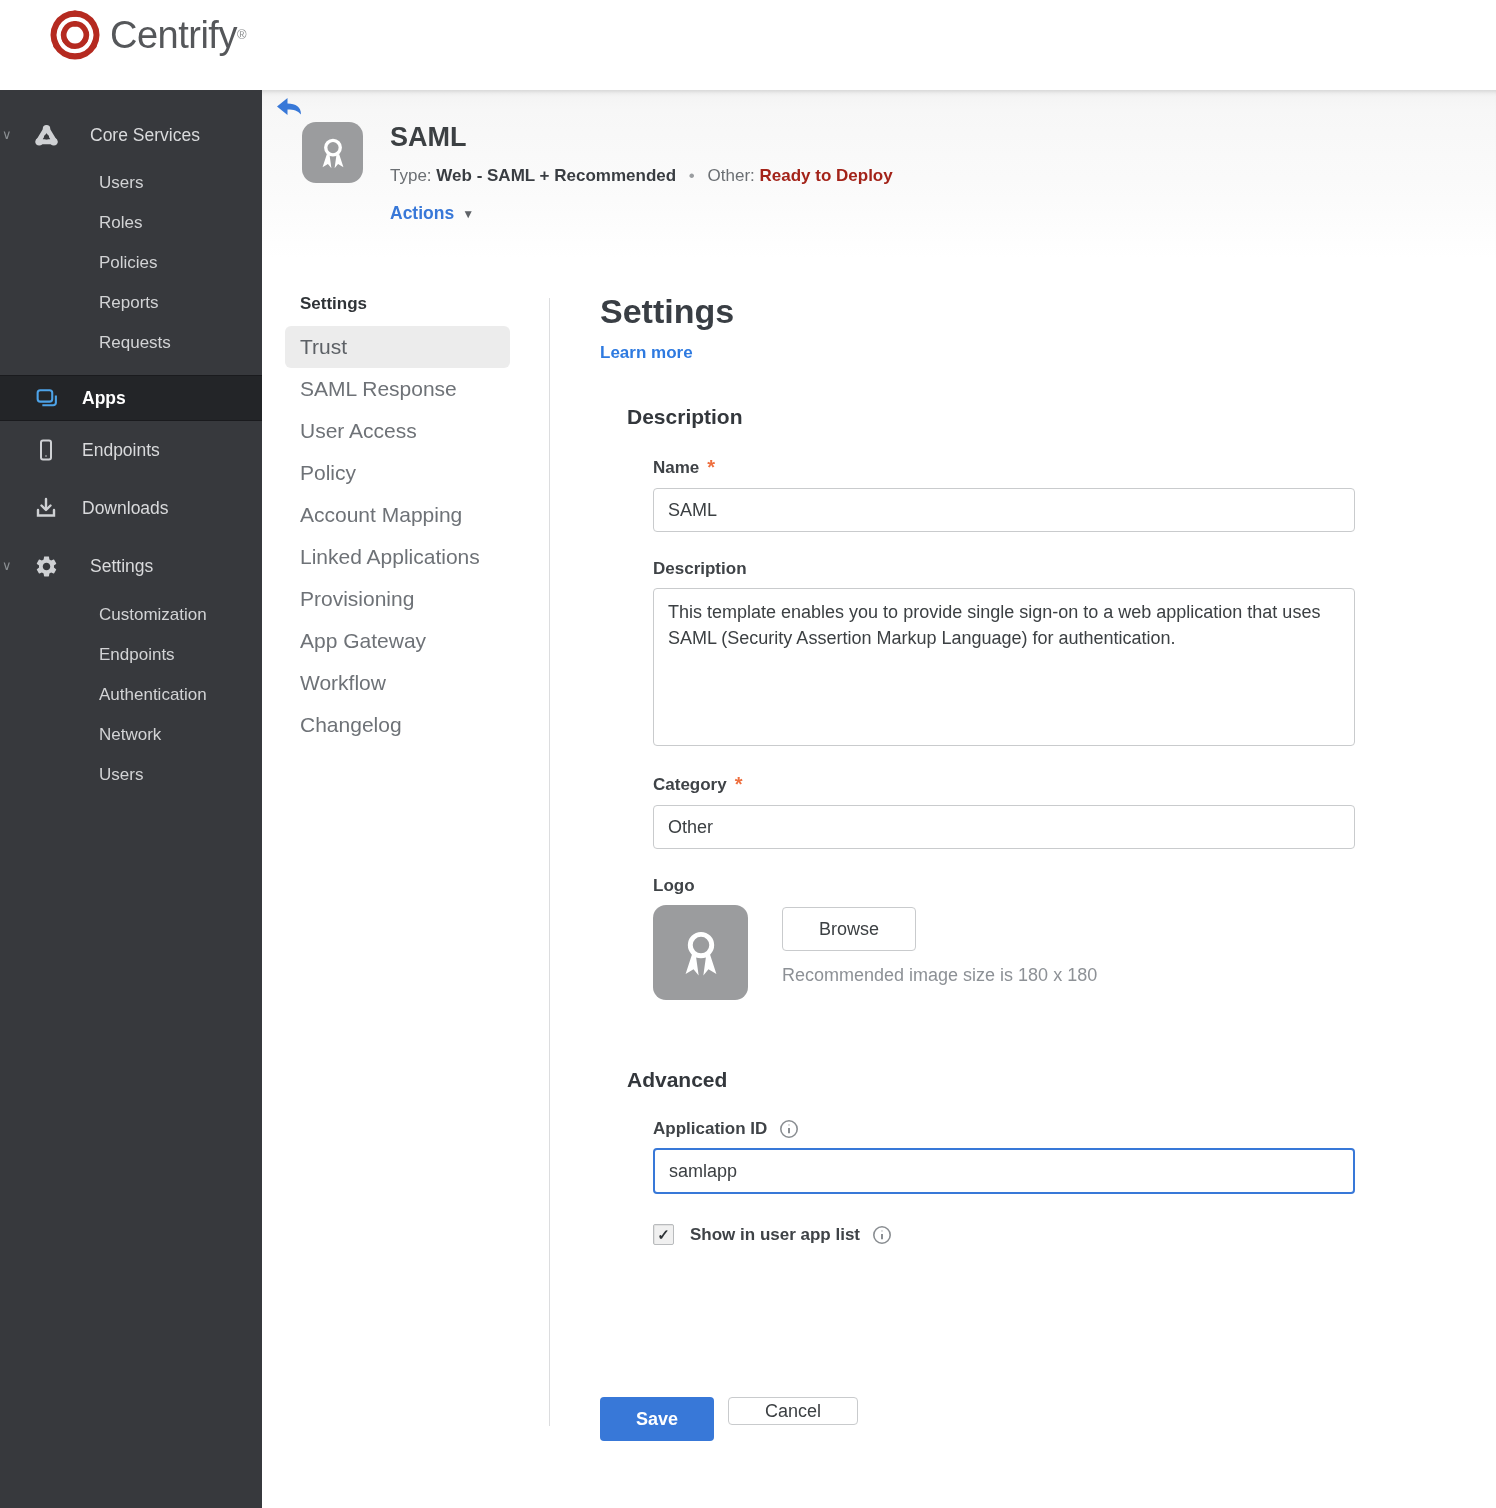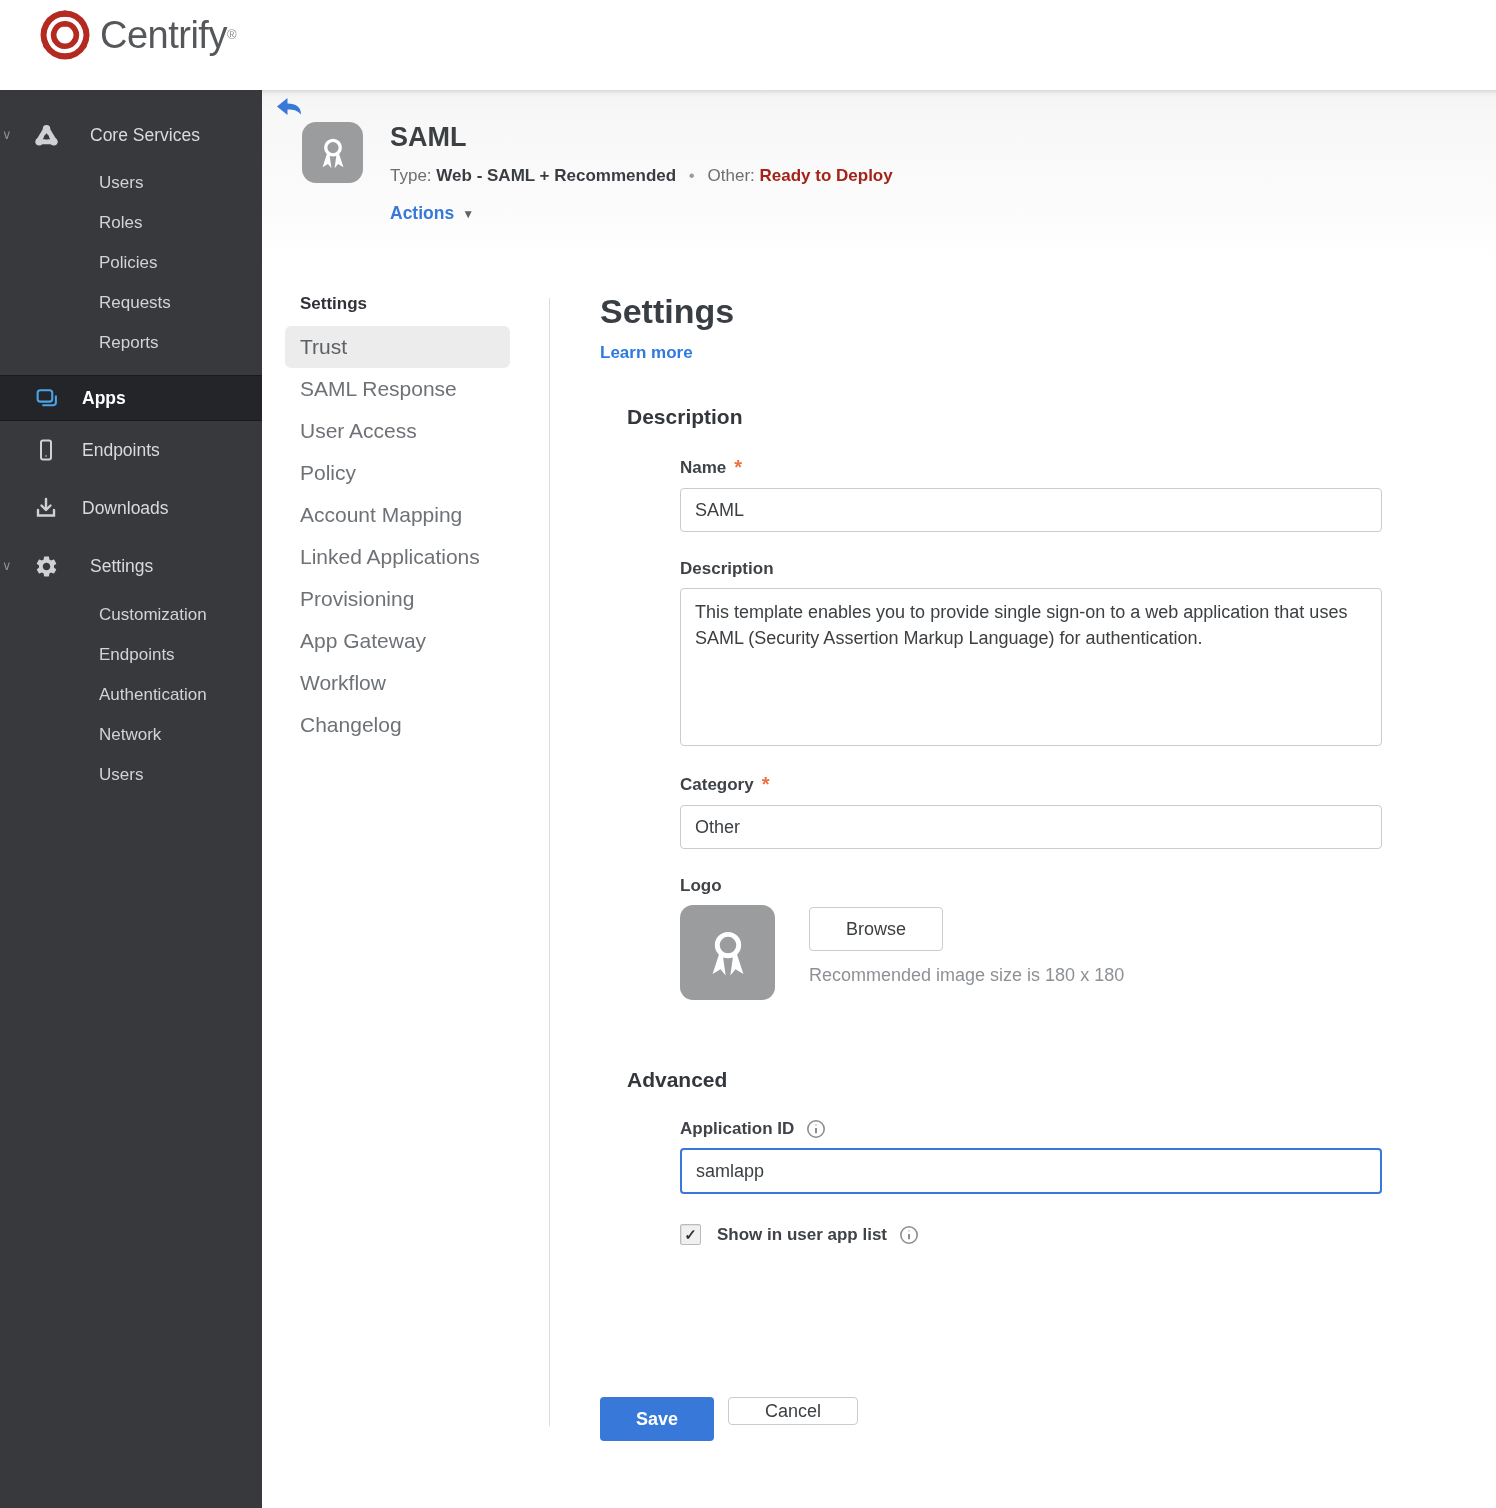--- a/index.html
+++ b/index.html
@@ -1,21 +1,21 @@
 <!DOCTYPE html>
 <html><head>
 <meta charset="utf-8">
 <style>
   * { margin:0; padding:0; box-sizing:border-box; }
   html,body { background:#fff; }
   body { font-family:"Liberation Sans", sans-serif; width:1496px; height:1508px; position:relative; overflow:hidden; color:#3b3f44; }
 
   
   .topbar { position:absolute; left:0; top:0; width:1496px; height:90px; background:#fff; z-index:5; }
-  .logo { position:absolute; left:38px; top:8px; display:flex; align-items:center; }
+  .logo { position:absolute; left:48px; top:8px; display:flex; align-items:center; }
   .logo svg { width:54px; height:54px; }
   .logo-text { font-size:38px; font-weight:500; color:#55575a; margin-left:8px; letter-spacing:-0.5px; }
   .logo-reg { font-size:13px; color:#8a8c8e; vertical-align:top; line-height:30px; }
 
   
   .sidebar { position:absolute; left:0; top:90px; width:262px; height:1418px; background:#37393d; padding-top:17px; }
   .side-item { position:relative; height:56px; display:flex; align-items:center; color:#d9dadc; font-size:17.5px; cursor:pointer; }
   .side-item .icon { position:absolute; left:33px; width:26px; height:26px; display:flex; align-items:center; justify-content:center; }
   .side-item .label { margin-left:82px; }
   .side-item.group .label { margin-left:90px; }
@@ -52,21 +52,21 @@
   .nav-header { margin-left:38px; font-size:17px; font-weight:bold; color:#2f3337; margin-bottom:12px; }
   .nav-item { margin-left:23px; width:225px; padding:9px 0 9px 15px; font-size:21px; color:#6e7277; border-radius:6px; cursor:pointer; }
   .nav-item.selected { background:#ececec; color:#5d6166; }
 
   .form-col { position:absolute; left:288px; top:0; width:946px; padding:34px 0 0 50px; }
   .page-title { font-size:34px; font-weight:bold; color:#393e44; }
   .learn-more { display:inline-block; margin-top:12px; font-size:17px; font-weight:bold; color:#2e7ae0; cursor:pointer; text-decoration:none; }
   .section-h { font-size:21px; font-weight:bold; color:#33373c; margin-left:27px; }
   .sec-description { margin-top:42px; }
   .sec-advanced { margin-top:68px; }
-  .field { margin-left:80px; }
+  .field { margin-left:53px; }
   .field-label { margin-top:27px; font-size:17px; font-weight:bold; color:#3f4347; display:flex; align-items:center; }
   .req { color:#ee6f3f; font-size:20px; margin-left:8px; font-weight:bold; }
   .text-input { display:block; margin-top:9px; width:702px; height:44px; border:1px solid #c9cbcd; border-radius:4px; font-family:"Liberation Sans",sans-serif; font-size:18px; color:#3c4043; padding:0 14px; background:#fff; outline:none; }
   .textarea { display:block; margin-top:9px; width:702px; height:158px; border:1px solid #c9cbcd; border-radius:4px; font-family:"Liberation Sans",sans-serif; font-size:18px; color:#3c4043; padding:11px 14px; line-height:1.42; resize:none; outline:none; }
   .focused { border:2px solid #3878d8; height:46px; }
 
   .logo-row { margin-top:9px; display:flex; }
   .logo-thumb { width:95px; height:95px; background:#9b9c9e; border-radius:13px; display:flex; align-items:center; justify-content:center; }
   .logo-right { margin-left:34px; }
   .browse-btn { width:134px; height:44px; background:#fff; border:1px solid #c9cbcd; border-radius:4px; font-family:"Liberation Sans",sans-serif; font-size:18px; color:#3c4043; cursor:pointer; margin-top:2px; }
@@ -121,24 +121,24 @@
   <div class="side-sub">
       <span class="label">Users</span>
     </div>
   <div class="side-sub">
       <span class="label">Roles</span>
     </div>
   <div class="side-sub">
       <span class="label">Policies</span>
     </div>
   <div class="side-sub">
+      <span class="label">Reports</span>
+    </div>
+  <div class="side-sub">
       <span class="label">Requests</span>
-    </div>
-  <div class="side-sub">
-      <span class="label">Reports</span>
     </div>
 
   <div class="side-item active">
     <span class="icon">
       <svg viewBox="0 0 24 24" width="25" height="25" fill="none" stroke="#4da3e8" stroke-width="2">
         <rect x="3.5" y="4" width="14" height="11" rx="2.5"></rect>
         <path d="M8 18.5 h10.5 a2.5 2.5 0 0 0 2.5 -2.5 V9"></path>
       </svg>
     </span>
     <span class="label">Apps</span>

